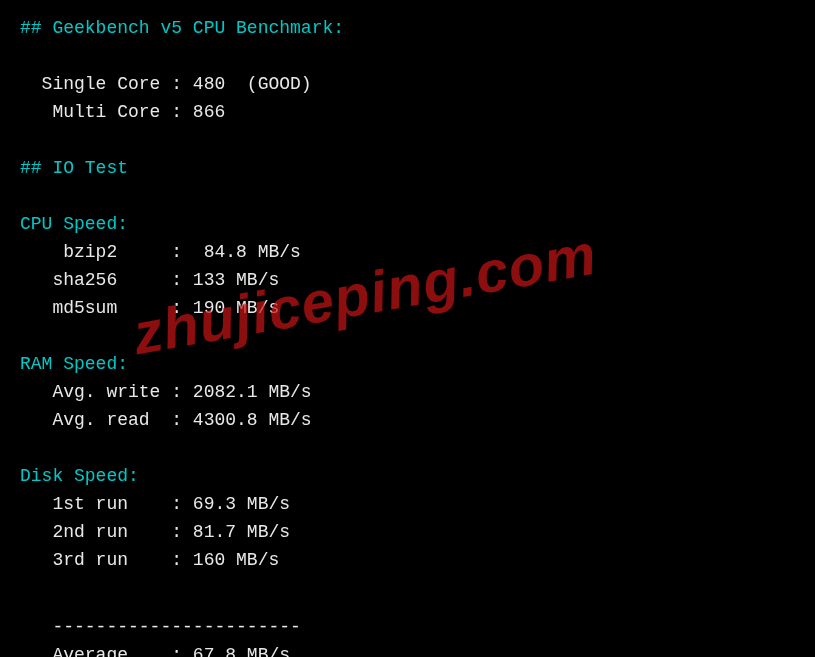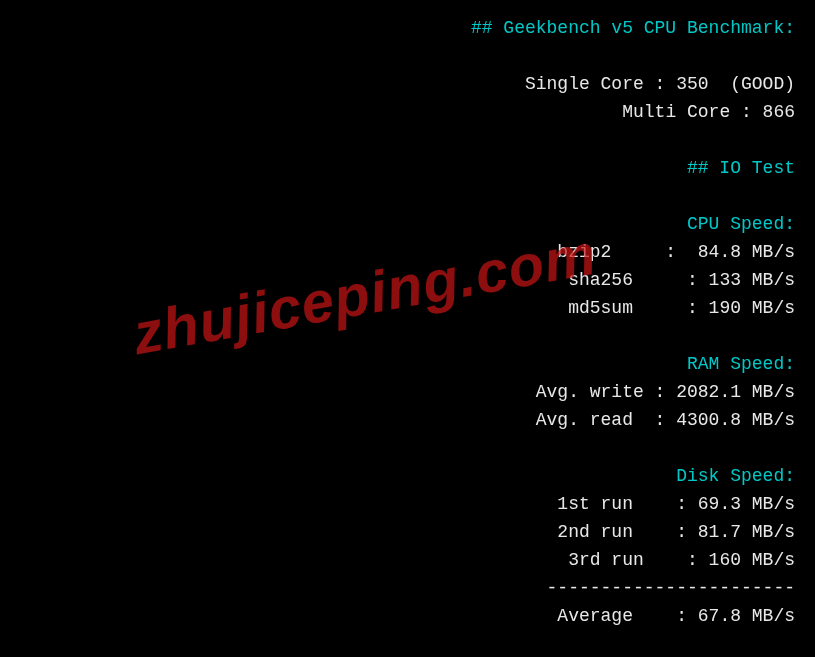--- a/index.html
+++ b/index.html
@@ -14,27 +14,27 @@
       font-family: 'Courier New', Consolas, monospace;
       font-size: 18px;
       line-height: 28px;
       padding: 14px 20px;
       position: relative;
       overflow: hidden;
     }
     .line {
       white-space: pre;
       color: #d4d4d4;
-      text-align: right;
     }
     .cyan {
       color: #00c8c8;
     }
     .white {
       color: #e8e8e8;
+      margin-top: 39px;
     }
     .watermark {
       position: absolute;
       top: 280px;
       left: 130px;
       font-size: 58px;
       font-family: Arial, sans-serif;
       font-weight: bold;
       font-style: italic;
       color: rgba(200, 20, 20, 0.7);
@@ -42,21 +42,21 @@
       pointer-events: none;
       z-index: 10;
       letter-spacing: 1px;
     }
   </style>
 </head>
 <body>
 
 <div class="line cyan">## Geekbench v5 CPU Benchmark:</div>
 <div class="line">&nbsp;</div>
-<div class="line"><span class="white">  Single Core : </span><span class="white">350  (GOOD)</span></div>
+<div class="line"><span class="white">  Single Core : </span><span class="white">480  (GOOD)</span></div>
 <div class="line"><span class="white">   Multi Core : </span><span class="white">866</span></div>
 <div class="line">&nbsp;</div>
 <div class="line cyan">## IO Test</div>
 <div class="line">&nbsp;</div>
 <div class="line cyan">CPU Speed:</div>
 <div class="line"><span class="white">    bzip2     :  </span><span class="white">84.8 MB/s</span></div>
 <div class="line"><span class="white">   sha256     : </span><span class="white">133 MB/s</span></div>
 <div class="line"><span class="white">   md5sum     : </span><span class="white">190 MB/s</span></div>
 <div class="line">&nbsp;</div>
 <div class="line cyan">RAM Speed:</div>

